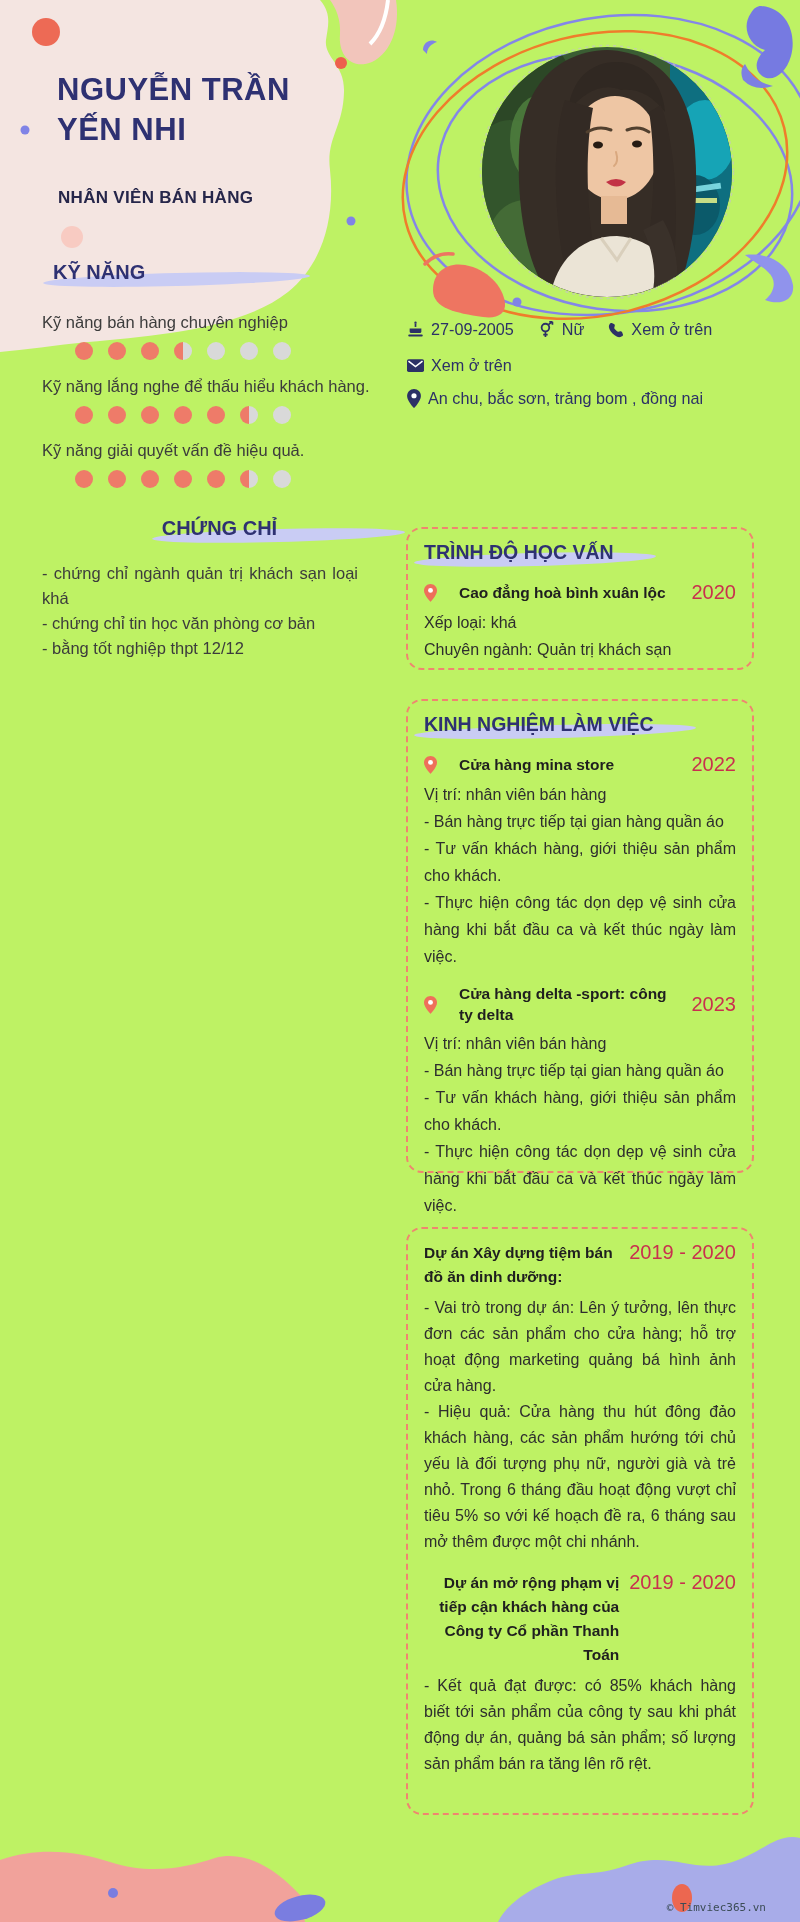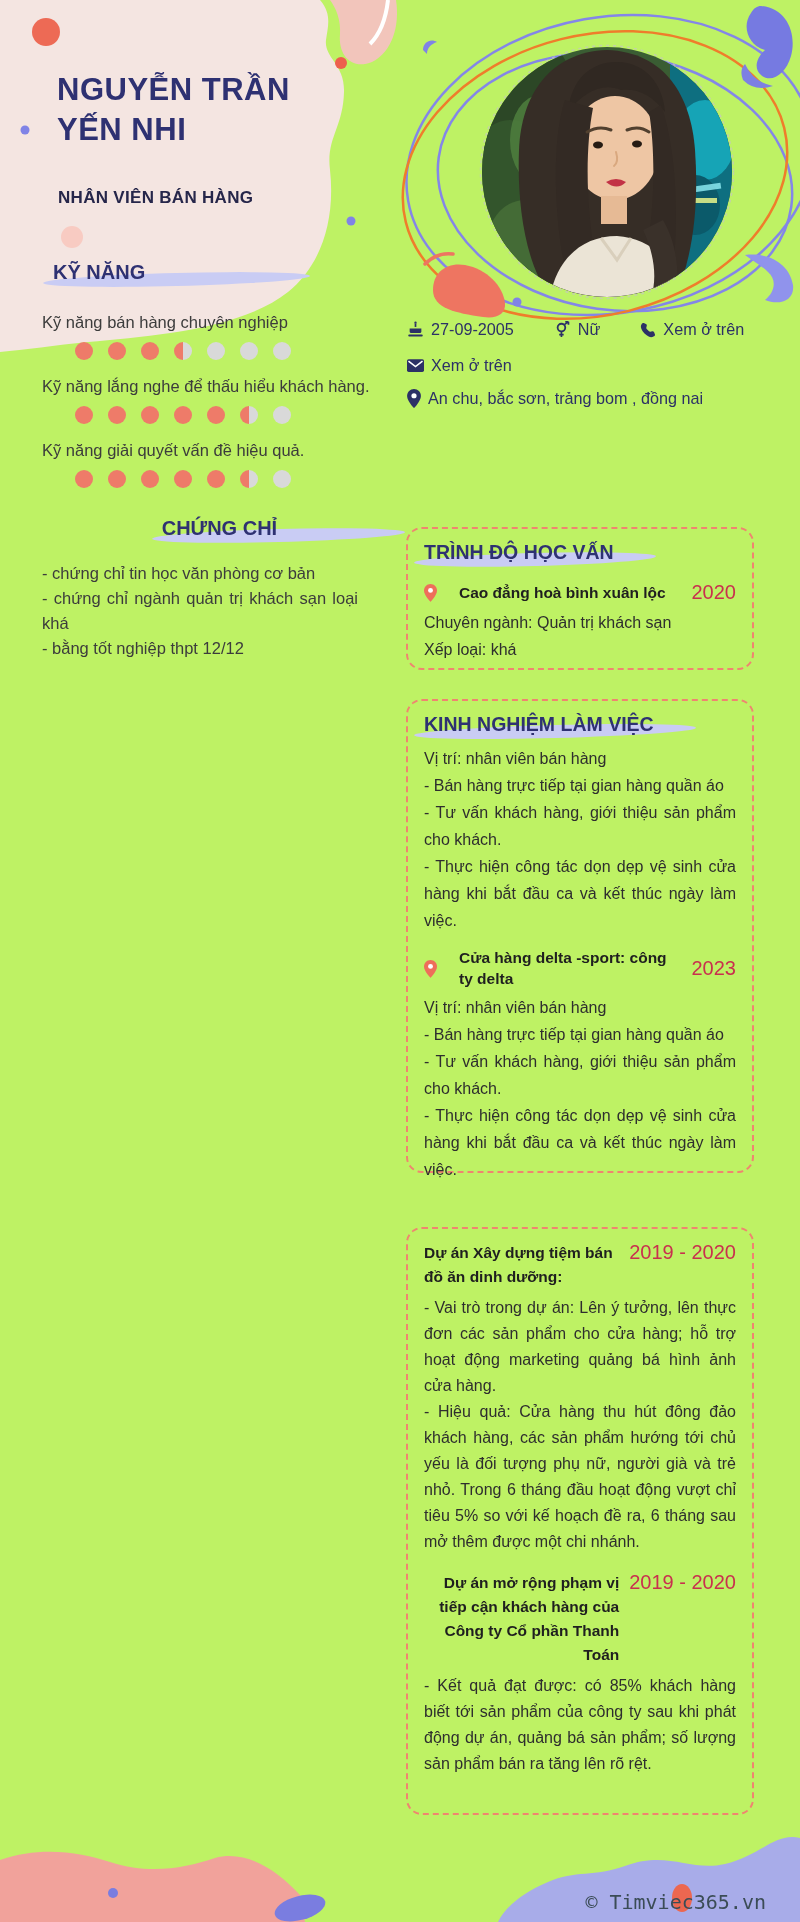--- a/index.html
+++ b/index.html
@@ -28,21 +28,21 @@
   .dots{display:flex;gap:15px;margin:9px 0 15px 33px;}
   .dot{width:18px;height:18px;border-radius:50%;background:#d9d9d9;}
   .dot.full{background:#ee7b69;}
   .dot.half{background:linear-gradient(90deg,#ee7b69 50%,#d9d9d9 50%);}
 
   #certs-list{left:42px;top:561px;width:316px;font-size:16.5px;line-height:25px;
         color:#3c3c3c;text-align:justify;}
   #certs-list p{margin:0;}
 
   
-  .info-row{left:407px;display:flex;align-items:center;gap:40px;color:#2c3166;font-size:16.2px;}
+  .info-row{left:407px;display:flex;align-items:center;gap:24px;color:#2c3166;font-size:16.2px;}
   .info-item{display:flex;align-items:center;gap:7px;white-space:nowrap;}
   #info-row-1{top:320px;}
   #info-row-2{top:356px;}
   #info-row-3{top:389px;text-align:right;}
 
   
   .box{position:absolute;left:406px;width:348px;border:2px dashed #ef8570;border-radius:16px;
        padding:10px 16px 12px;box-sizing:border-box;background:transparent;}
   #edu-box{top:527px;height:143px;}
   #exp-box{top:699px;height:474px;}
@@ -58,21 +58,21 @@
   .entry-lines p{margin:0;}
 
   .proj-head{display:flex;align-items:flex-start;gap:10px;margin-top:10px;}
   .proj-title{font-weight:bold;font-size:15.5px;color:#1f1f1f;line-height:24px;width:232px;}
   .proj-lines{font-size:16px;color:#2e2e2e;line-height:26px;text-align:justify;margin-top:6px;}
   .proj-lines p{margin:0;}
   .mt16{margin-top:16px;text-align:right;}
 
   
   #watermark{right:34px;bottom:8px;font-family:"DejaVu Sans Mono",monospace;
-        font-size:20px;color:#3b4c56;z-index:5;}
+        font-size:11px;color:#3b4c56;z-index:5;}
 </style>
 </head>
 <body>
 
 <div id="page">
 
   
   <svg class="abs" style="left:0;top:0" width="400" height="380" viewBox="0 0 400 380">
     <path d="M0,0 L320,0 C332,14 328,26 326,40 C324,58 345,64 344,92 C343,128 326,138 330,170
              C336,225 318,268 288,292 C240,330 150,336 88,342 C56,345 24,350 0,352 Z" fill="#f4e5e1"></path>
@@ -186,22 +186,22 @@
         <span class="dot full"></span>
         <span class="dot half"></span>
         <span class="dot empty"></span>
       </div>
   </div>
 
   
   <div class="abs sec-heading sw-mid" id="certs-heading">
     <span class="txt">CHỨNG CHỈ</span></div>
   <div class="abs" id="certs-list">
+    <p>- chứng chỉ ngành quản trị khách sạn loại khá</p>
     <p>- chứng chỉ tin học văn phòng cơ bản</p>
-    <p>- chứng chỉ ngành quản trị khách sạn loại khá</p>
     <p>- bằng tốt nghiệp thpt 12/12</p>
   </div>
 
   
   <div class="abs info-row" id="info-row-1">
     <span class="info-item">
       <svg width="17" height="17" viewBox="0 0 16 16">
         <rect x="7.2" y="2.6" width="1.6" height="3" fill="#2c3166"></rect>
         <circle cx="8" cy="1.6" r="1.1" fill="#2c3166"></circle>
         <path d="M2.5,7 h11 v3.2 a1 1 0 0 1 -1 1 h-9 a1 1 0 0 1 -1 -1 Z" fill="#2c3166"></path>
@@ -250,30 +250,38 @@
       <span class="txt">TRÌNH ĐỘ HỌC VẤN</span></div>
     <div class="entry-head">
       <svg class="pin" width="13" height="18" viewBox="0 0 16 22">
         <path d="M8,0 C3.6,0 0,3.6 0,8 C0,14 8,22 8,22 C8,22 16,14 16,8 C16,3.6 12.4,0 8,0 Z" fill="#ee6f5a"></path>
         <circle cx="8" cy="7.8" r="3" fill="#ffffff"></circle>
       </svg>
       <span class="entry-name">Cao đẳng hoà bình xuân lộc</span>
       <span class="entry-year">2020</span>
     </div>
     <div class="entry-lines">
+      <p>Xếp loại: khá</p>
       <p>Chuyên ngành: Quản trị khách sạn</p>
-      <p>Xếp loại: khá</p>
     </div>
   </div>
 
   
   <div class="box" id="exp-box">
     <div class="sec-heading">
       <span class="txt">KINH NGHIỆM LÀM VIỆC</span></div>
 
+    <div class="entry-head">
+      <svg class="pin" width="13" height="18" viewBox="0 0 16 22">
+        <path d="M8,0 C3.6,0 0,3.6 0,8 C0,14 8,22 8,22 C8,22 16,14 16,8 C16,3.6 12.4,0 8,0 Z" fill="#ee6f5a"></path>
+        <circle cx="8" cy="7.8" r="3" fill="#ffffff"></circle>
+      </svg>
+      <span class="entry-name">Cửa hàng mina store</span>
+      <span class="entry-year">2022</span>
+    </div>
     <div class="entry-lines">
       <p>Vị trí: nhân viên bán hàng</p>
       <p>- Bán hàng trực tiếp tại gian hàng quần áo</p>
       <p>- Tư vấn khách hàng, giới thiệu sản phẩm cho khách.</p>
       <p>- Thực hiện công tác dọn dẹp vệ sinh cửa hàng khi bắt đầu ca và kết thúc ngày làm việc.</p>
     </div>
 
     <div class="entry-head">
       <svg class="pin" width="13" height="18" viewBox="0 0 16 22">
         <path d="M8,0 C3.6,0 0,3.6 0,8 C0,14 8,22 8,22 C8,22 16,14 16,8 C16,3.6 12.4,0 8,0 Z" fill="#ee6f5a"></path>

